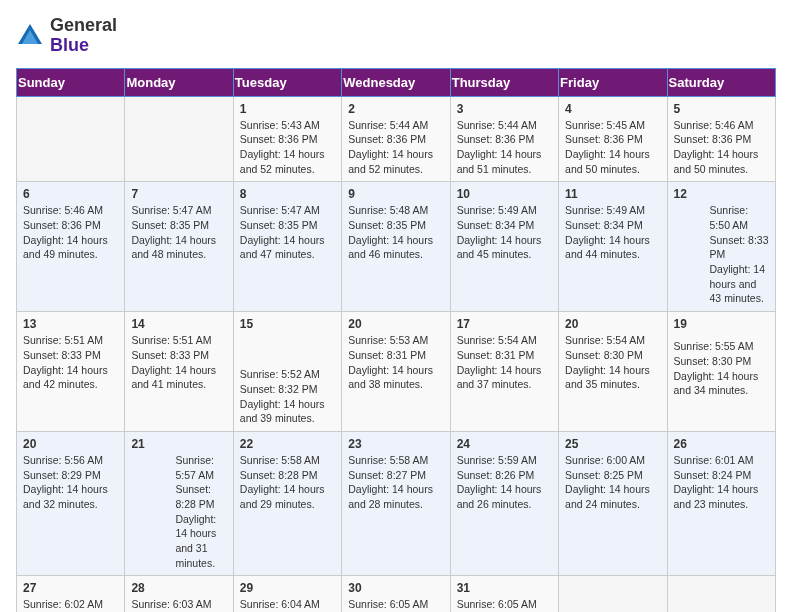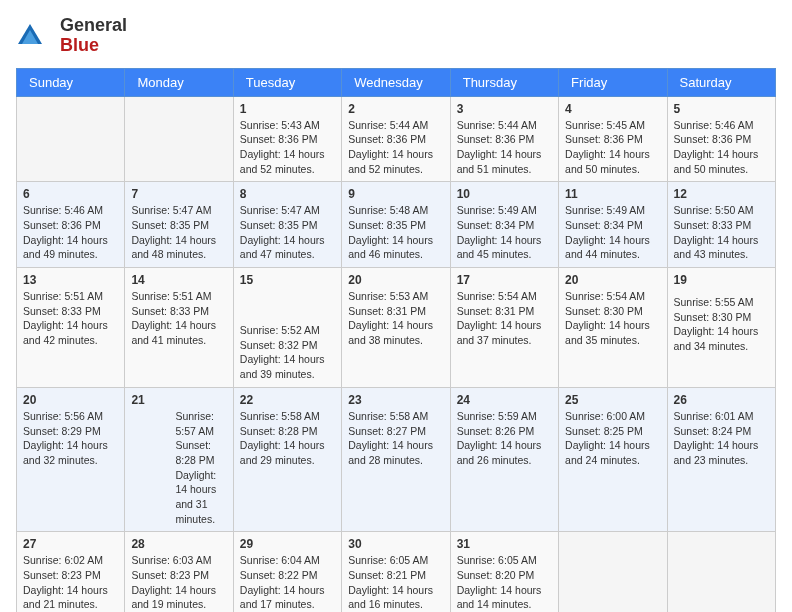--- a/index.html
+++ b/index.html
@@ -12,29 +12,29 @@
     }
     .header {
       display: flex;
       justify-content: space-between;
       align-items: flex-start;
       margin-bottom: 12px;
     }
     .logo {
       display: flex;
       align-items: center;
-      gap: 16px;
+      gap: 6px;
     }
     .logo-text {
       font-size: 18px;
       font-weight: bold;
       line-height: 1.1;
     }
     .logo-general { color: #333; }
-    .logo-blue { color: #b91c1c; }
+    .logo-blue { color: #4c1d95; }
     .logo-icon {
       width: 28px;
       height: 28px;
     }
     .title-block {
       text-align: right;
     }
     .main-title {
       font-size: 36px;
       font-weight: bold;
@@ -44,25 +44,25 @@
     .subtitle {
       font-size: 15px;
       color: #555;
     }
     .calendar {
       width: 100%;
       border-collapse: collapse;
       border: 1px solid #ccc;
     }
     .calendar thead tr th {
-      background: #3b82f6;
+      background: #701a75;
       color: #fff;
       font-size: 13px;
-      font-weight: normal;
-      padding: 6px 12px;
+      font-weight: bold;
+      padding: 6px 1px;
       border: 1px solid #5590d6;
       text-align: left;
     }
     .calendar tbody tr td {
       border: 1px solid #ccc;
       vertical-align: top;
       padding: 5px 6px;
       width: calc(100% / 7);
       min-height: 80px;
       background: #fff;
@@ -185,21 +185,21 @@
 Daylight: 14 hours and 45 minutes.</div>
         </td>
         <td>
           <span class="day-num">11</span>
           <div class="day-info" style="white-space: pre-line;">Sunrise: 5:49 AM
 Sunset: 8:34 PM
 Daylight: 14 hours and 44 minutes.</div>
         </td>
         <td>
           <span class="day-num">12</span>
-          <div class="day-info" style="white-space: pre-line;">Sunrise: 5:50 AM
+          <div class="day-info" style="white-space: pre-line; margin-left: 36px;">Sunrise: 5:50 AM
 Sunset: 8:33 PM
 Daylight: 14 hours and 43 minutes.</div>
         </td>
       </tr>
       <tr>
         <td>
           <span class="day-num">13</span>
           <div class="day-info" style="white-space: pre-line;">Sunrise: 5:51 AM
 Sunset: 8:33 PM
 Daylight: 14 hours and 42 minutes.</div>

